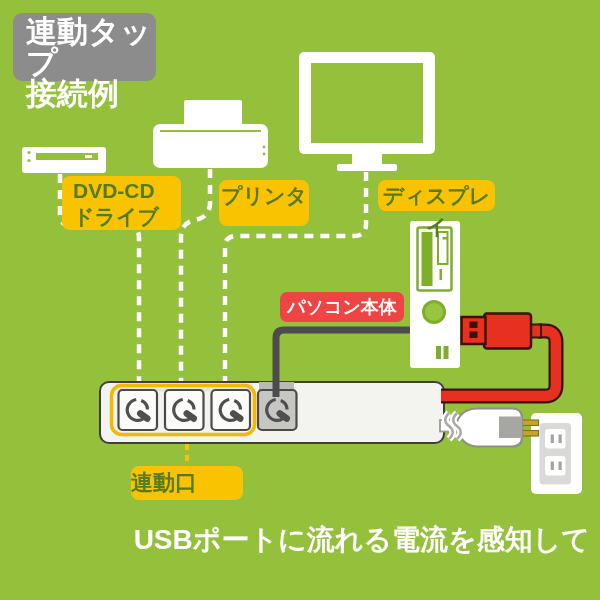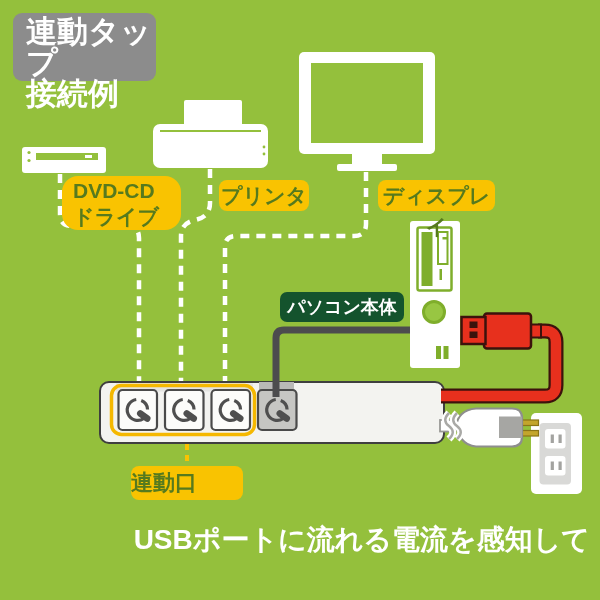--- a/index.html
+++ b/index.html
@@ -10,26 +10,26 @@
   }
   #art{position:absolute;left:0;top:0;}
   .lbl{position:absolute;box-sizing:border-box;border-radius:8px;}
   .lbl-yellow{background:#f9c301;color:#567a1e;font-weight:bold;}
   .title-box{
     left:13px;top:13px;width:143px;height:68px;background:#8c8c8c;
     border-radius:9px;color:#fff;font-weight:bold;font-size:31px;
     line-height:31px;padding:3px 0 0 13px;
   }
   .dvd-label{left:62px;top:176px;width:119px;height:54px;
-    font-size:21px;line-height:26px;padding:2px 0 0 11px;border-radius:16px;}
-  .printer-label{left:219px;top:180px;width:90px;height:31px;
+    font-size:21px;line-height:26px;padding:2px 0 0 11px;}
+  .printer-label{left:219px;top:180px;width:90px;height:46px;
     font-size:21px;line-height:31px;text-align:center;}
   .display-label{left:378px;top:180px;width:117px;height:31px;
     font-size:21px;line-height:31px;text-align:center;}
-  .pc-label{left:280px;top:292px;width:124px;height:30px;background:#14532d;
+  .pc-label{left:280px;top:292px;width:124px;height:30px;background:#ef4444;
     border-radius:7px;color:#fff;font-weight:bold;font-size:18px;
     line-height:30px;text-align:center;}
   .linked-label{left:131px;top:466px;width:112px;height:34px;
     font-size:22px;line-height:34px;text-align:left;}
   .caption{
     position:absolute;left:20px;top:523px;width:570px;color:#fff;
     font-weight:bold;font-size:28px;line-height:33px;letter-spacing:0px;text-align:right;
   }
 </style>
 </head>

